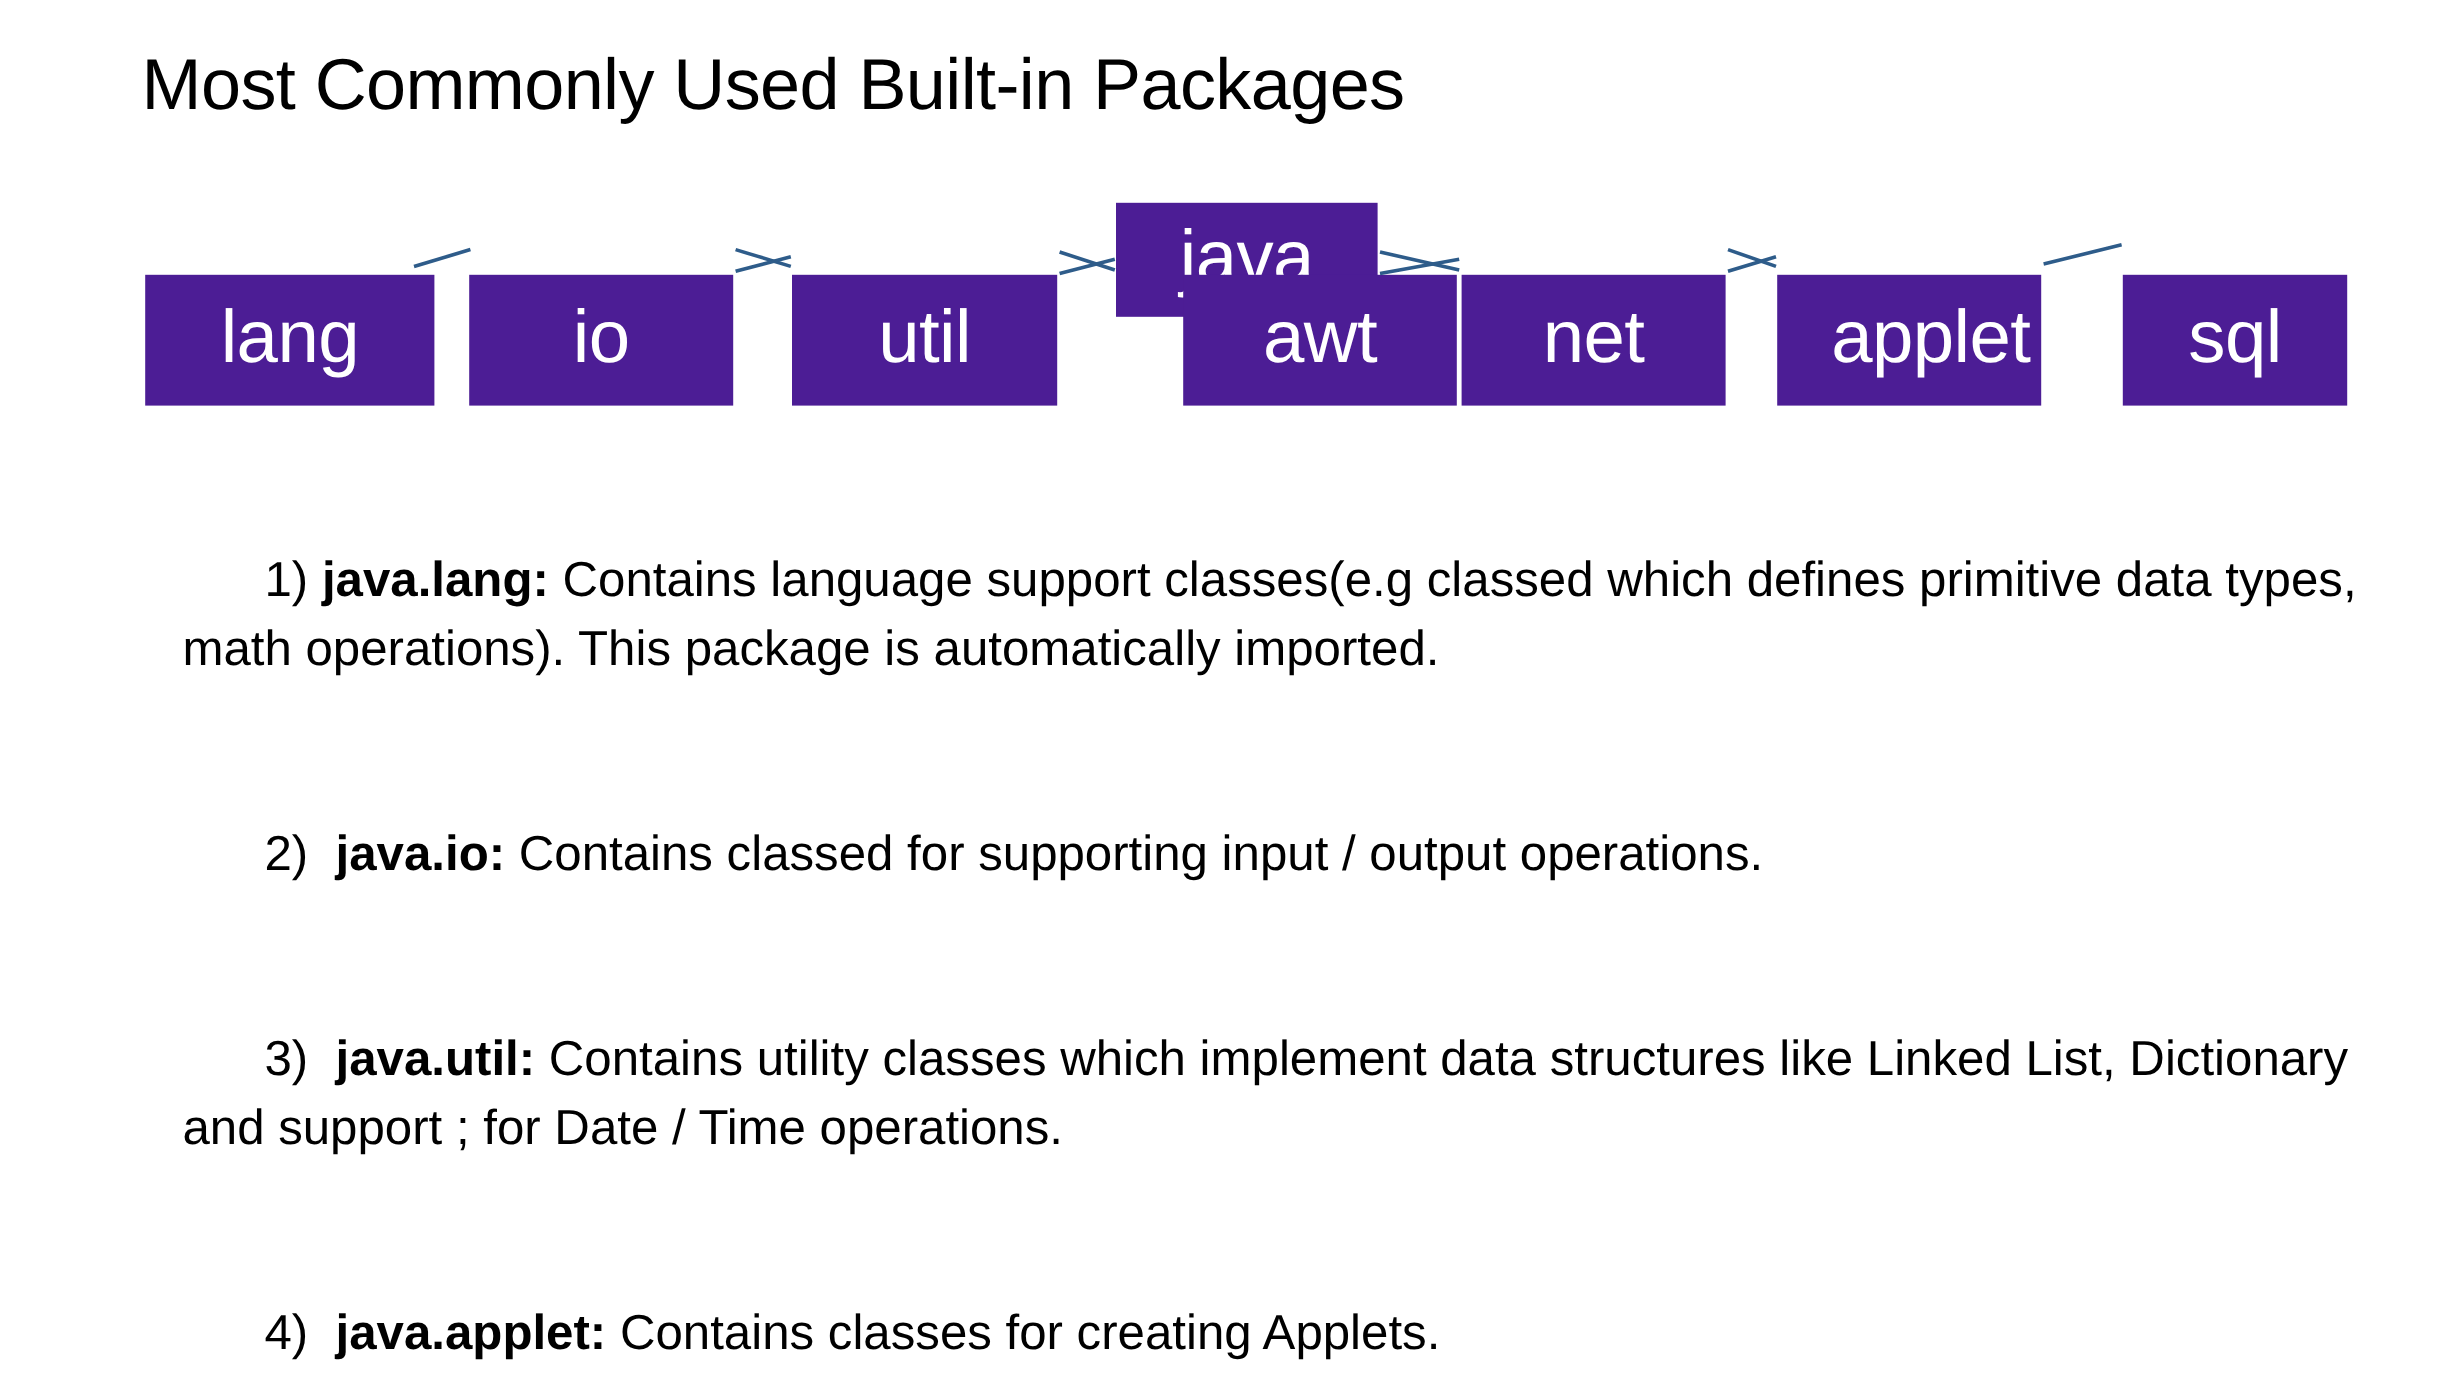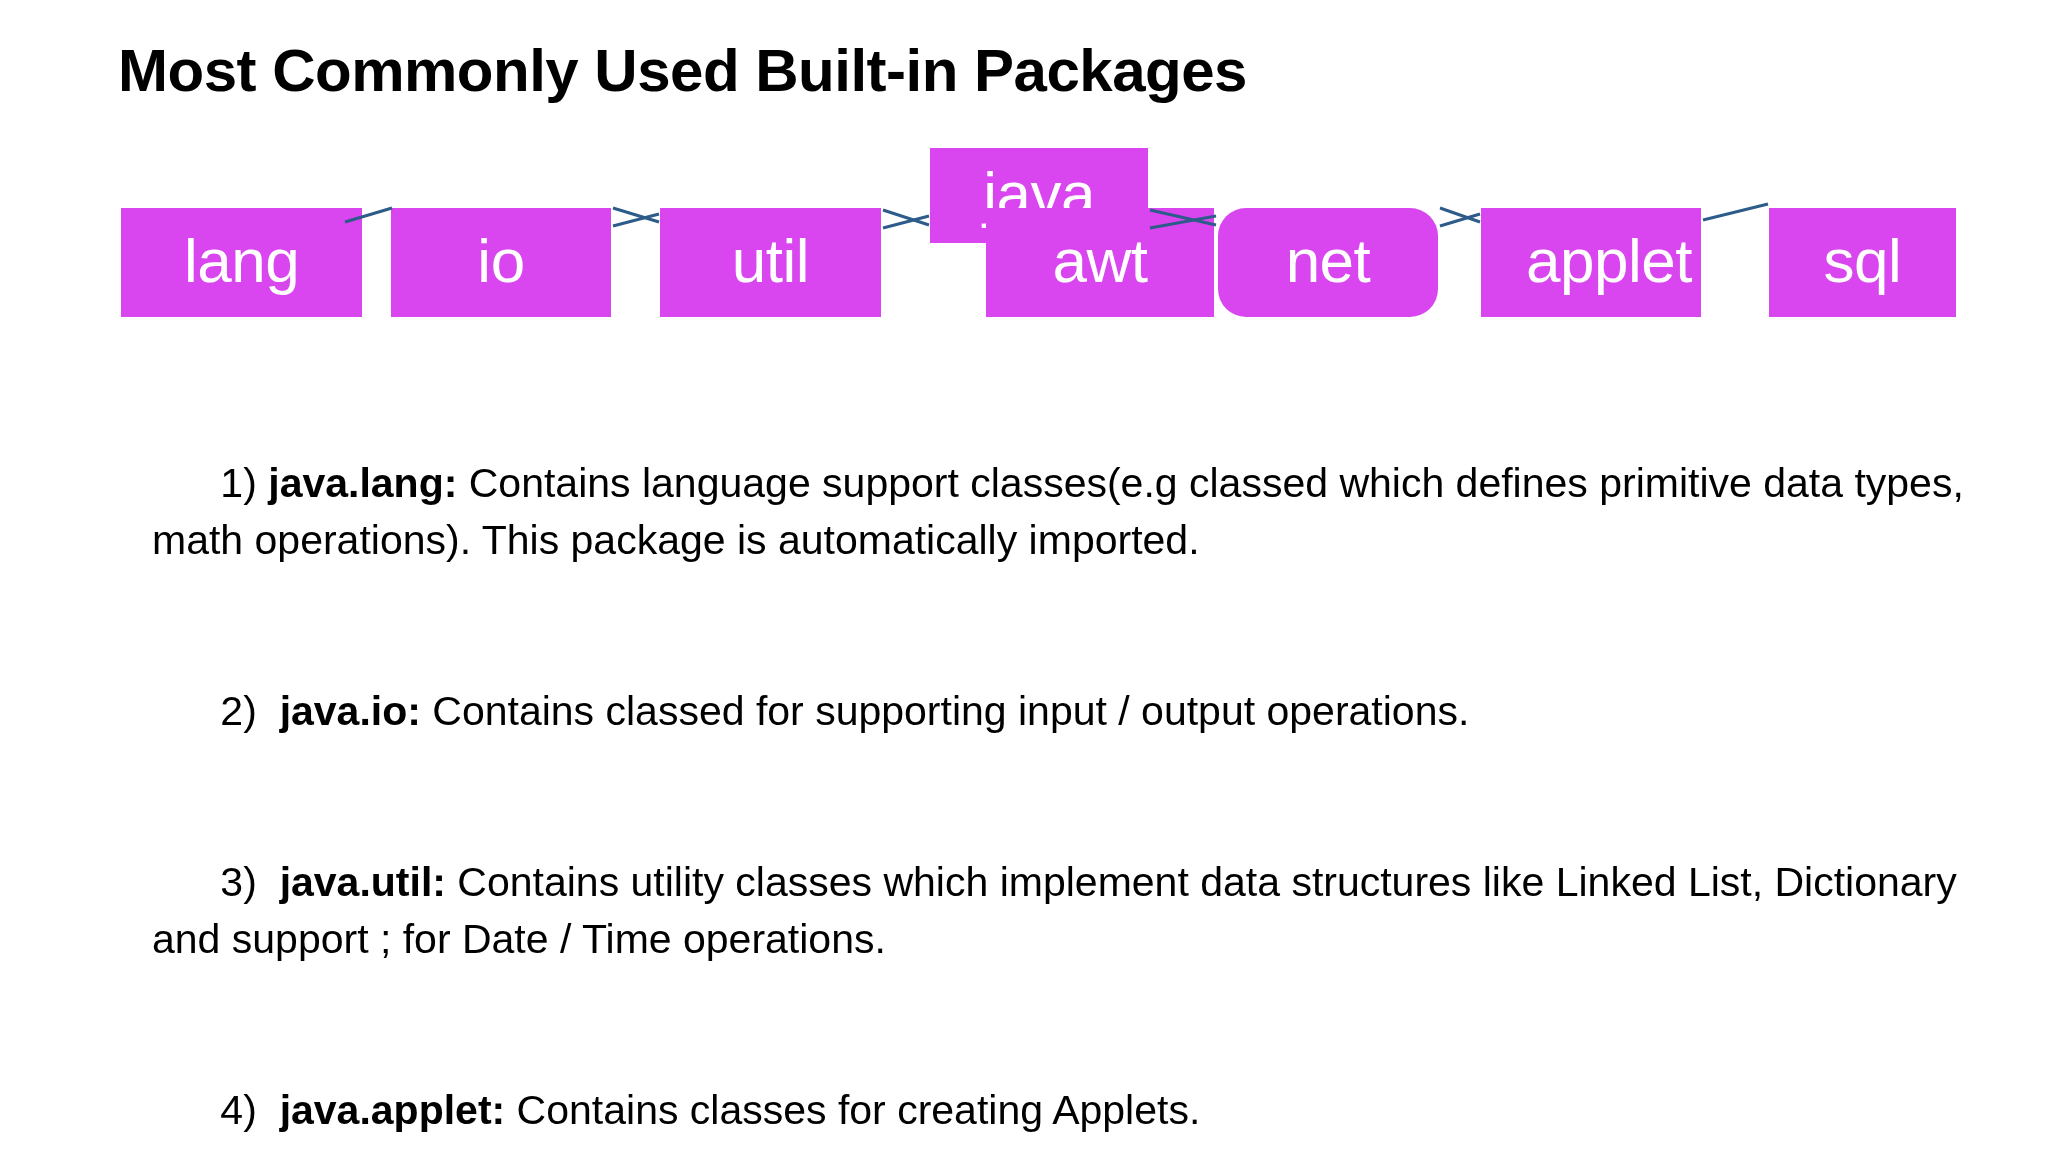--- a/index.html
+++ b/index.html
@@ -26,48 +26,49 @@
   }
 
   
   #slide-title {
     position: absolute;
     left: 118px;
     top: 36px;
     width: 1700px;
     font-size: 60px;
     line-height: 70px;
-    font-weight: 700;
+    font-weight: 400;
     letter-spacing: -0.5px;
     color: #000000;
     white-space: nowrap;
   }
 
   
   #diagram {
     position: absolute;
     left: 0;
     top: 130px;
     width: 2048px;
     height: 210px;
   }
 
   .pkg-box {
     position: absolute;
-    background: #d946ef;
+    background: #4c1d95;
     color: #FFFFFF;
     display: flex;
     align-items: center;
     justify-content: center;
     font-size: 62px;
     line-height: 62px;
     font-weight: 400;
     letter-spacing: -0.5px;
     box-sizing: border-box;
     padding-bottom: 4px;
+    margin-top: 21px;
   }
 
   .pkg-box.root {
     z-index: 1;
   }
   .pkg-box.leaf {
     z-index: 2;
   }
 
   
@@ -140,21 +141,21 @@
     </div>
 
     <div class="pkg-box leaf" style="left:660px; top:78px; width:221px; height:109px;">
       <span>util</span>
     </div>
 
     <div class="pkg-box leaf" style="left:986px; top:78px; width:228px; height:109px;">
       <span>awt</span>
     </div>
 
-    <div class="pkg-box leaf" style="left:1218px; top:78px; width:220px; height:109px;border-radius:28px;">
+    <div class="pkg-box leaf" style="left:1218px; top:78px; width:220px; height:109px;">
       <span>net</span>
     </div>
 
     <div class="pkg-box leaf" style="left:1481px; top:78px; width:220px; height:109px;padding-left:36px;">
       <span>applet</span>
     </div>
 
     <div class="pkg-box leaf" style="left:1769px; top:78px; width:187px; height:109px;">
       <span>sql</span>
     </div>

